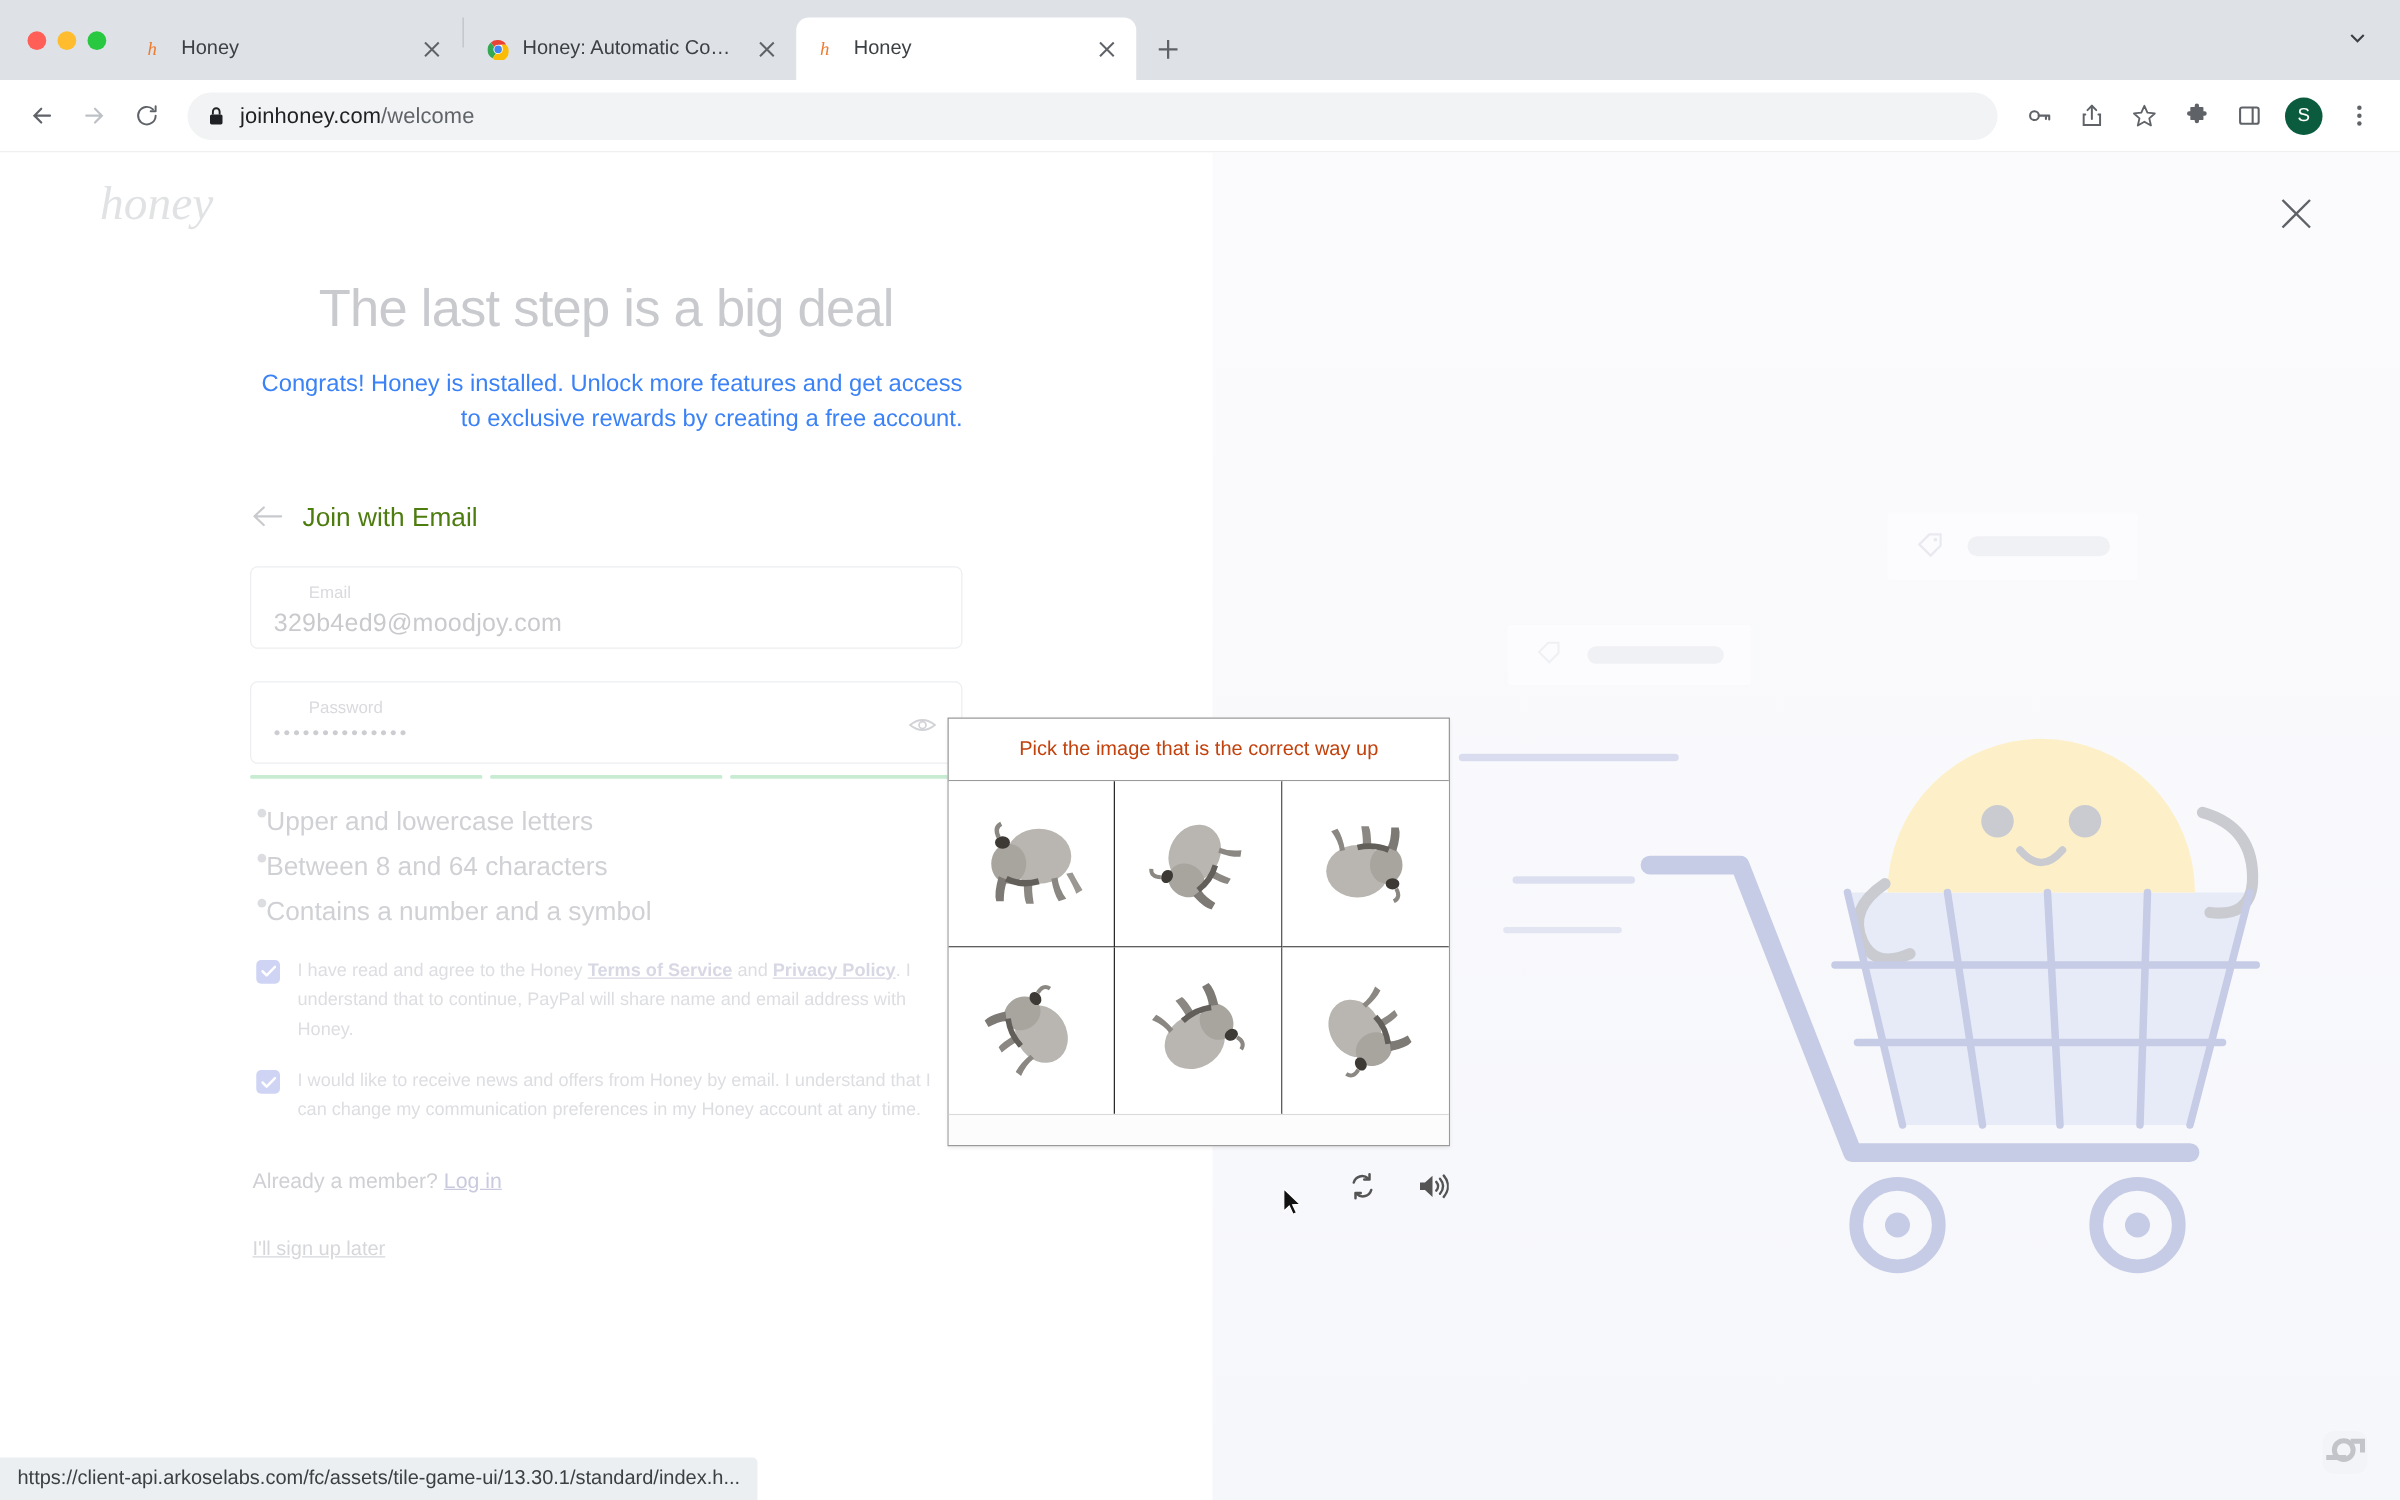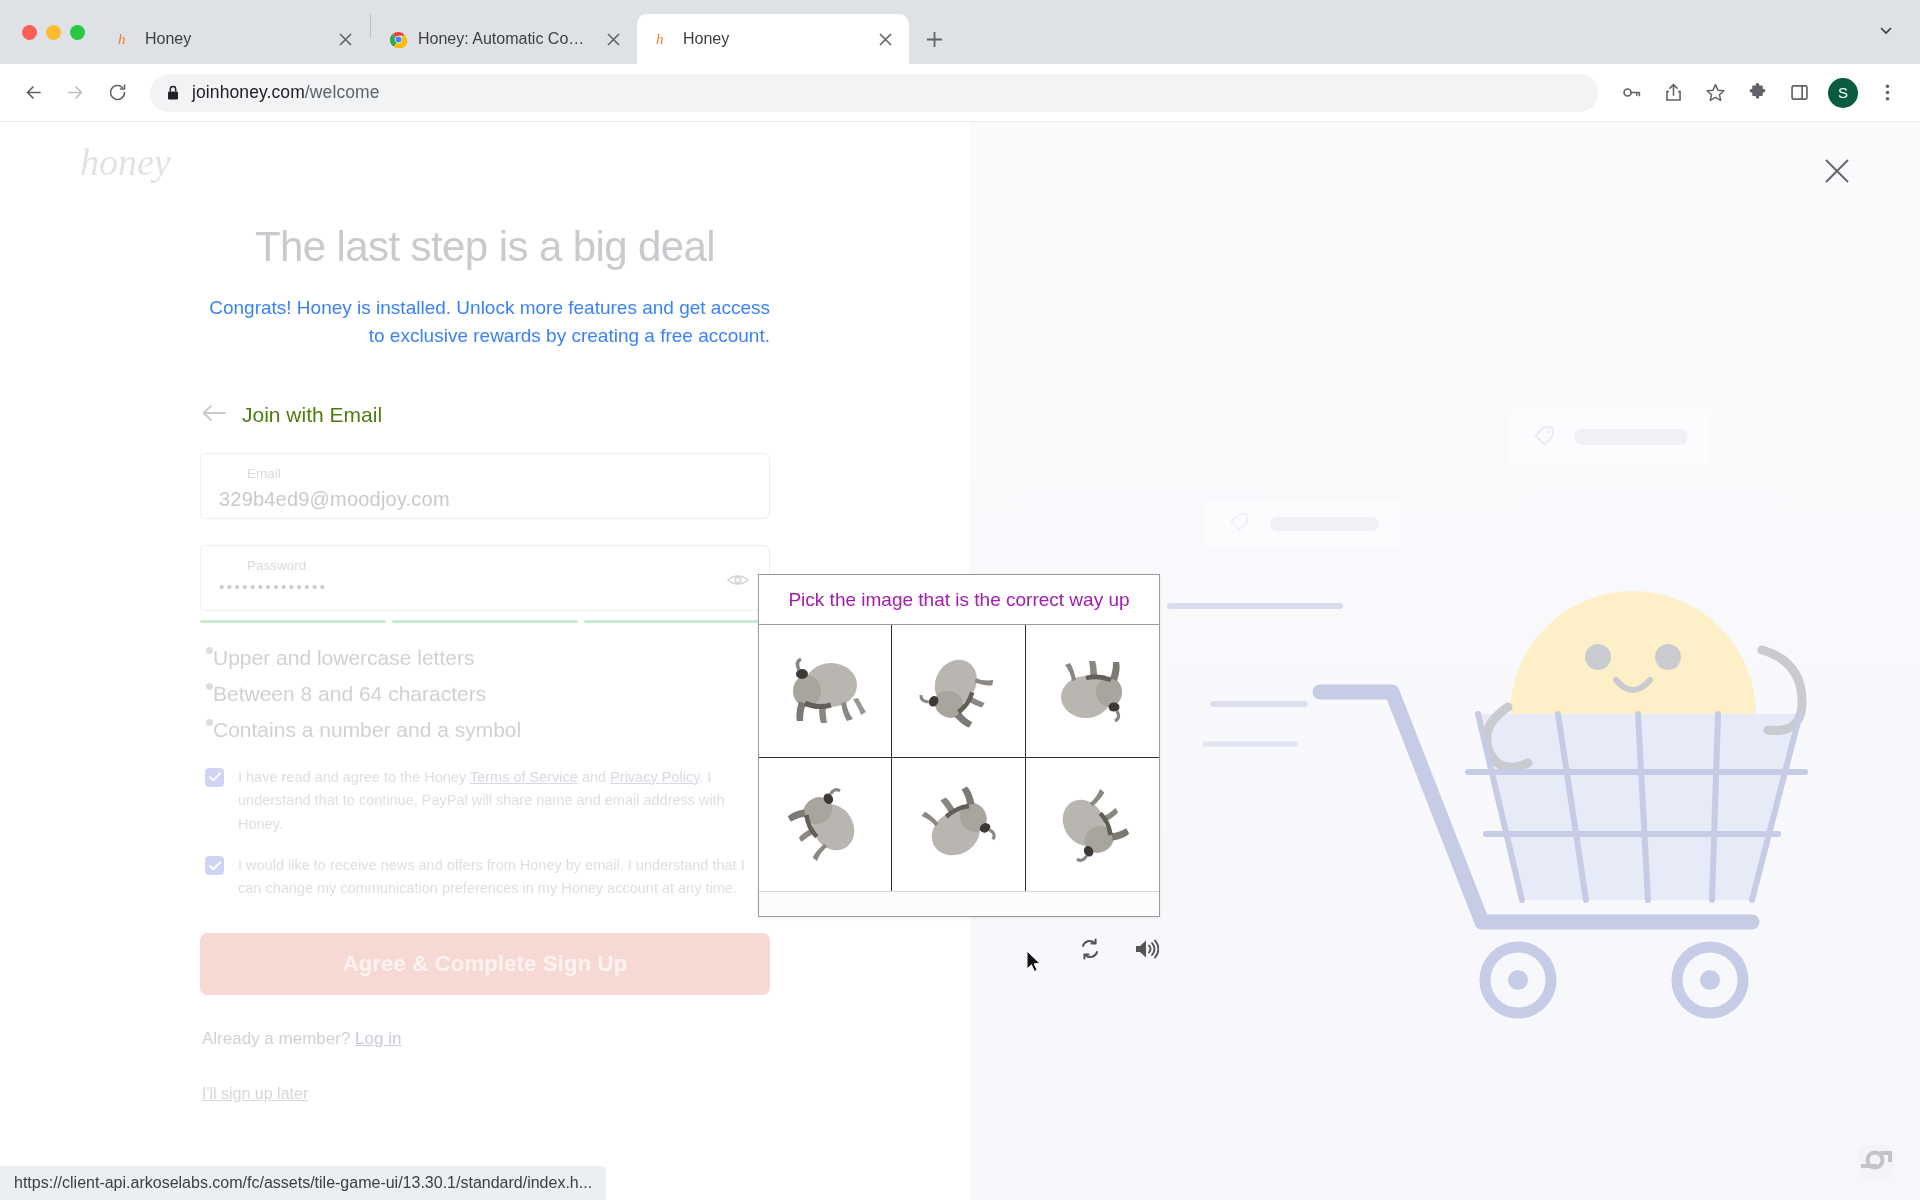--- a/index.html
+++ b/index.html
@@ -93,21 +93,21 @@
   .reqs { margin-top:17px; list-style:none; }
   .reqs li { display:flex; font-size:21px; color:#d0d1d5;
              line-height:1; padding:7px 0 8px 6px; }
   .req-dot { width:7px; height:7px; border-radius:50%; background:#dcdde0; flex:0 0 7px; }
 
   .consent { margin-top:18px; display:flex; gap:14px; align-items:flex-start; padding-left:5px; }
   .cbox { width:19px; height:19px; border-radius:4px; background:#cfd4f5; flex:0 0 19px;
           display:flex; align-items:center; justify-content:center; margin-top:2px; }
   .cbox svg { display:block; }
   .consent-text { font-size:14.5px; line-height:1.62; color:#dddee2; }
-  .consent-text a { color:#d7d8e4; text-decoration:underline; }
+  .consent-text a { color:#d7d8e4; text-decoration:underline;font-weight:bold; }
 
   .cta {
     margin-top:32px; height:62px; background:#f7d9d4; border-radius:7px;
     display:flex; align-items:center; justify-content:center;
     font-size:22px; color:#fdf4f2; font-weight:600; letter-spacing:.2px;
   }
   .member-row { margin-top:34px; font-size:17px; color:#cfd0d4; padding-left:2px; }
   .member-row a { color:#c9cadd; text-decoration:underline; }
   .later { margin-top:36px; font-size:16px; color:#d6d7db; text-decoration:underline; padding-left:2px; display:inline-block; }
 
@@ -119,21 +119,21 @@
   .ghost-bar { height:16px; background:#f0f1f5; border-radius:8px; }
 
   
   .captcha {
     position:absolute; left:758px; top:452px; width:402px;
     background:#ffffff; border:1px solid #9a9a9a; z-index:40;
     box-shadow:0 1px 3px rgba(0,0,0,.08);
   }
   .captcha-head {
     height:50px; display:flex; align-items:center; justify-content:center;
-    border-bottom:1px solid #9a9a9a; font-size:19px; color:#a21caf;
+    border-bottom:1px solid #9a9a9a; font-size:16px; color:#c2410c;
   }
   .grid { display:grid; grid-template-columns:repeat(3,1fr); }
   .tile { height:133px; border-right:1px solid #2b2b2b; border-bottom:1px solid #2b2b2b;
           display:flex; align-items:center; justify-content:center; background:#fff; position:relative; }
   .grid .tile:nth-child(3n) { border-right:none; }
   .grid .tile:nth-child(n+4) { border-bottom:none; }
   .tile svg { width:100px; height:100px; }
   .captcha-foot { height:25px; background:#fcfcfc; border-top:1px solid #d9d9d9; }
   .ctrl-row {
     position:absolute; left:1075px; top:812px; display:flex; gap:26px; z-index:40;
@@ -443,23 +443,20 @@
 
       <div class="consent">
         <span class="cbox">
           <svg width="12" height="10" viewBox="0 0 12 10">
               <path d="M1 5 L4.3 8.3 L11 1.5" stroke="#ffffff" stroke-width="2" fill="none" stroke-linecap="round" stroke-linejoin="round"></path>
             </svg>
         </span>
         <span class="consent-text">I would like to receive news and offers from Honey by email. I understand that I can change my communication preferences in my Honey account at any time.</span>
       </div>
 
-      <div class="cta">
-        <span>Agree &amp; Complete Sign Up</span>
-      </div>
 
       <div class="member-row">
         <span>Already a member?</span>
         <a>Log in</a>
       </div>
 
       <a class="later">I'll sign up later</a>
     </div>
 
     <div class="captcha">

